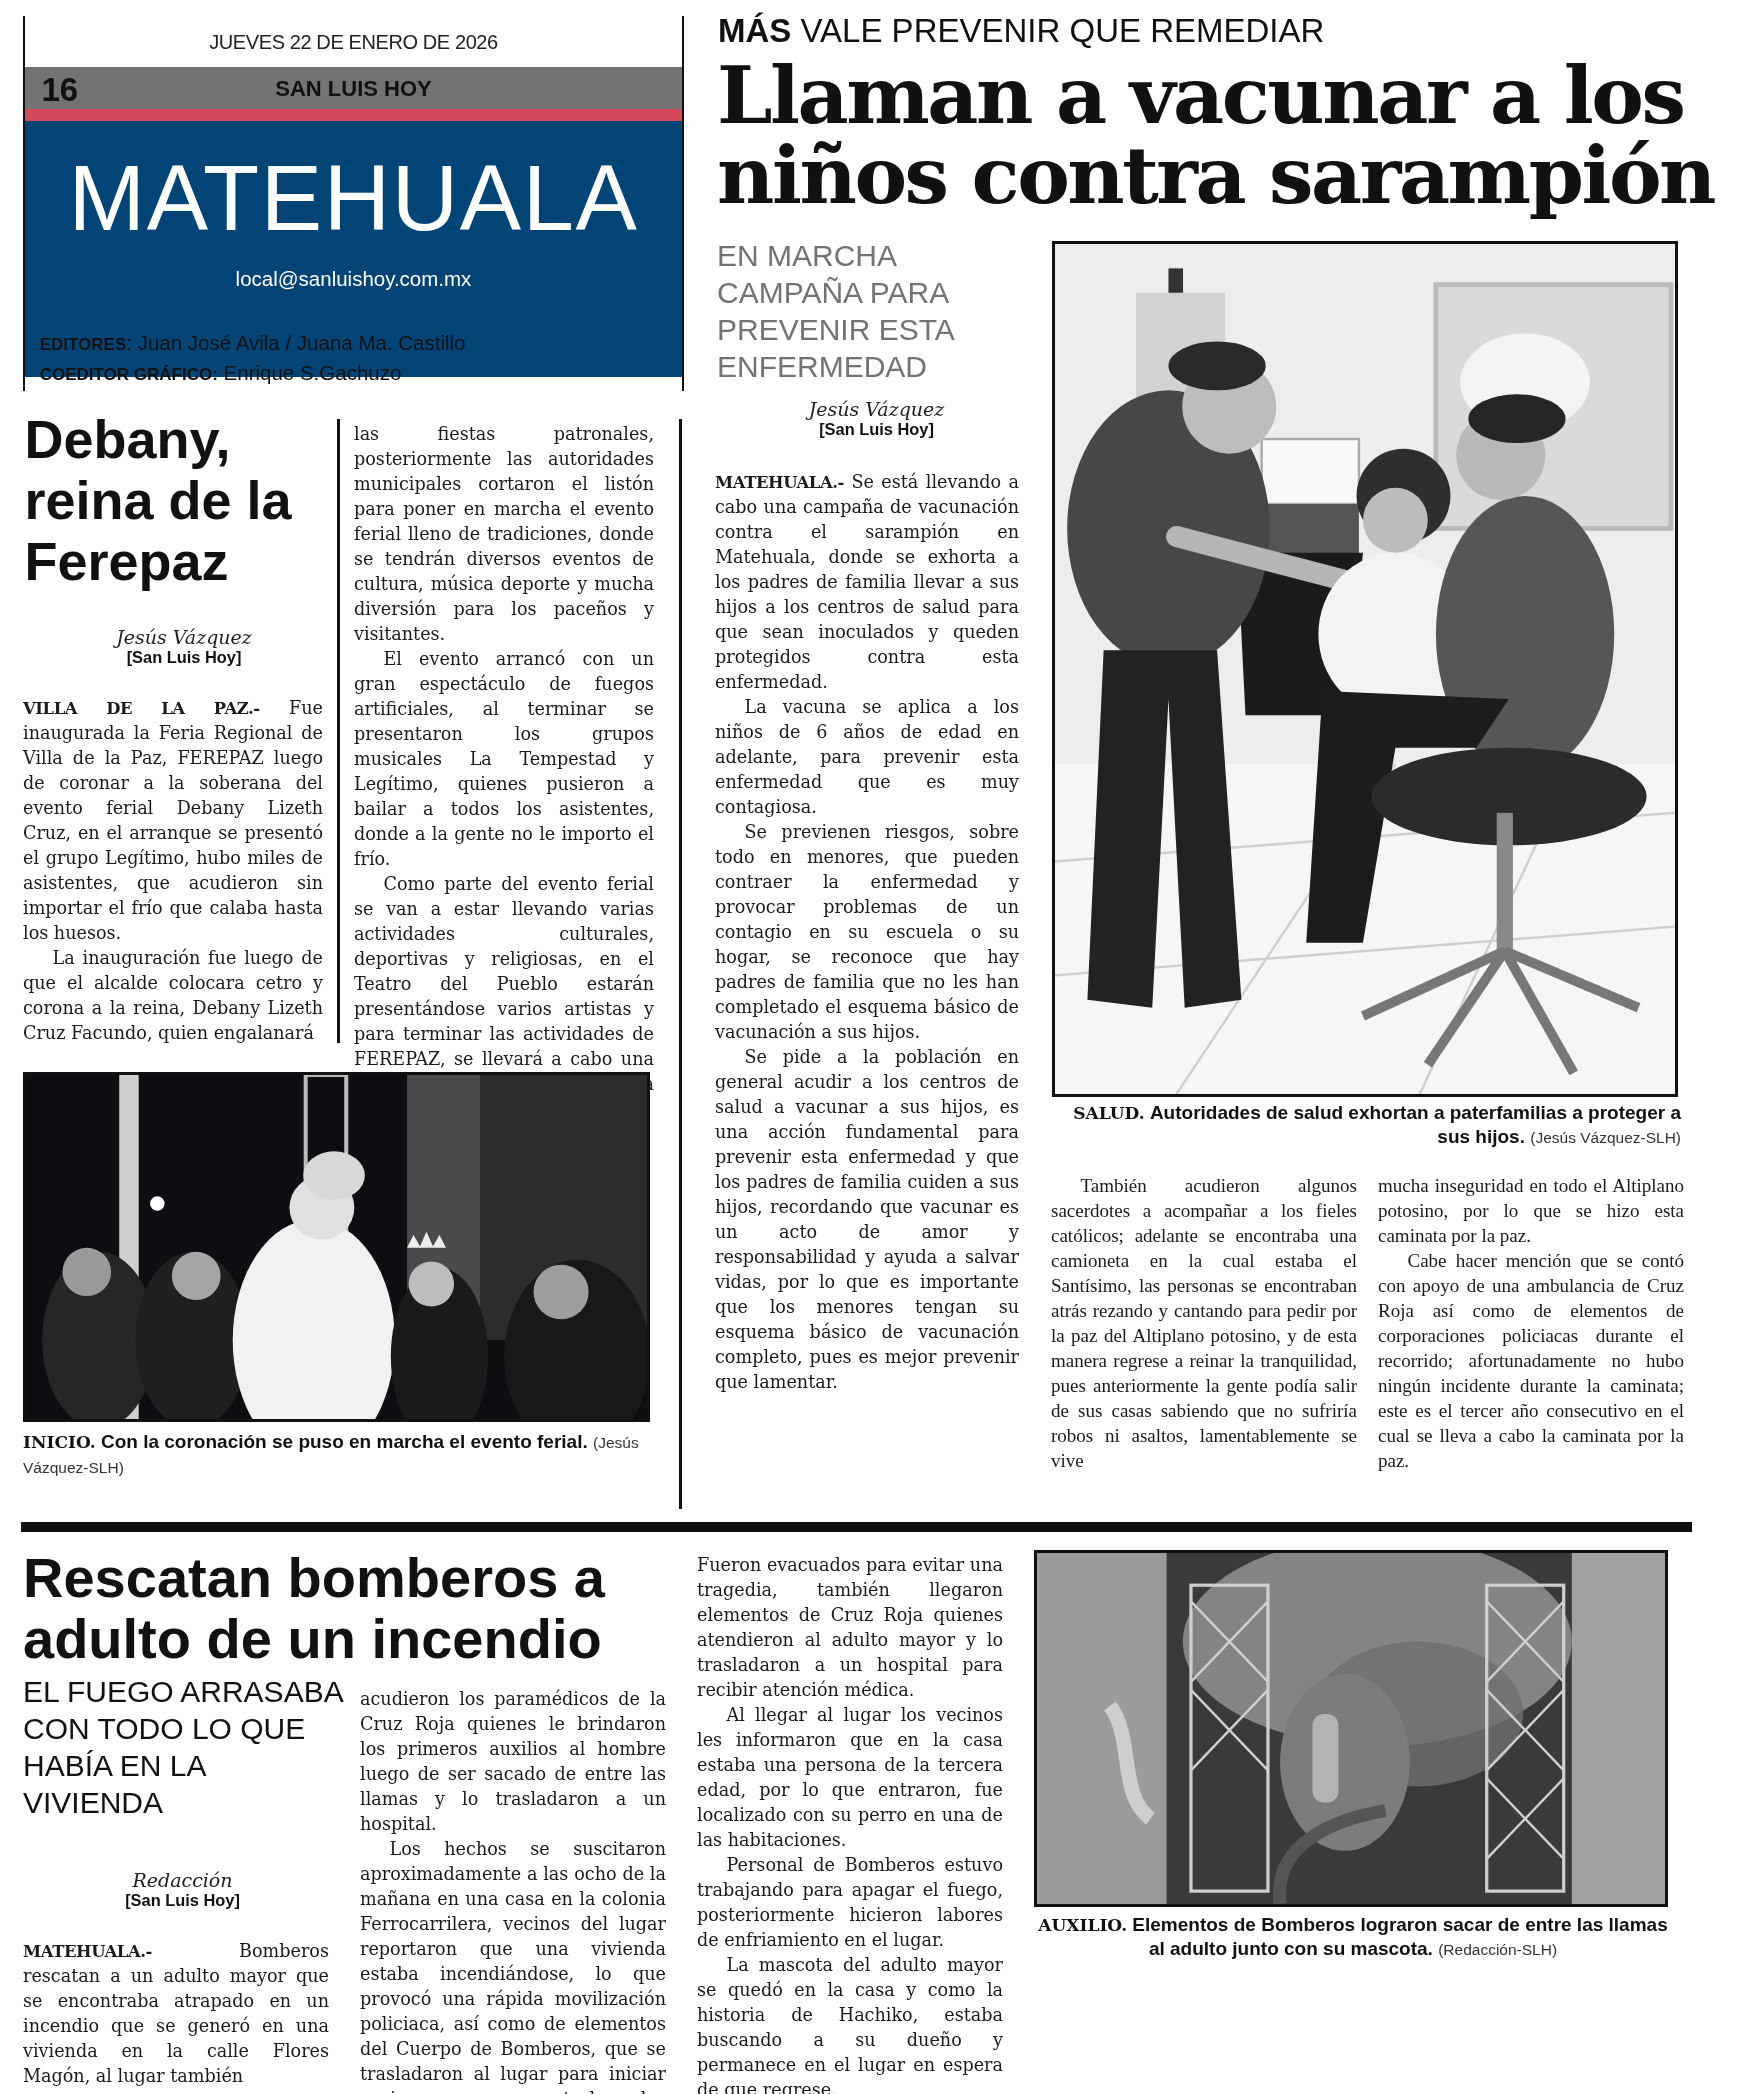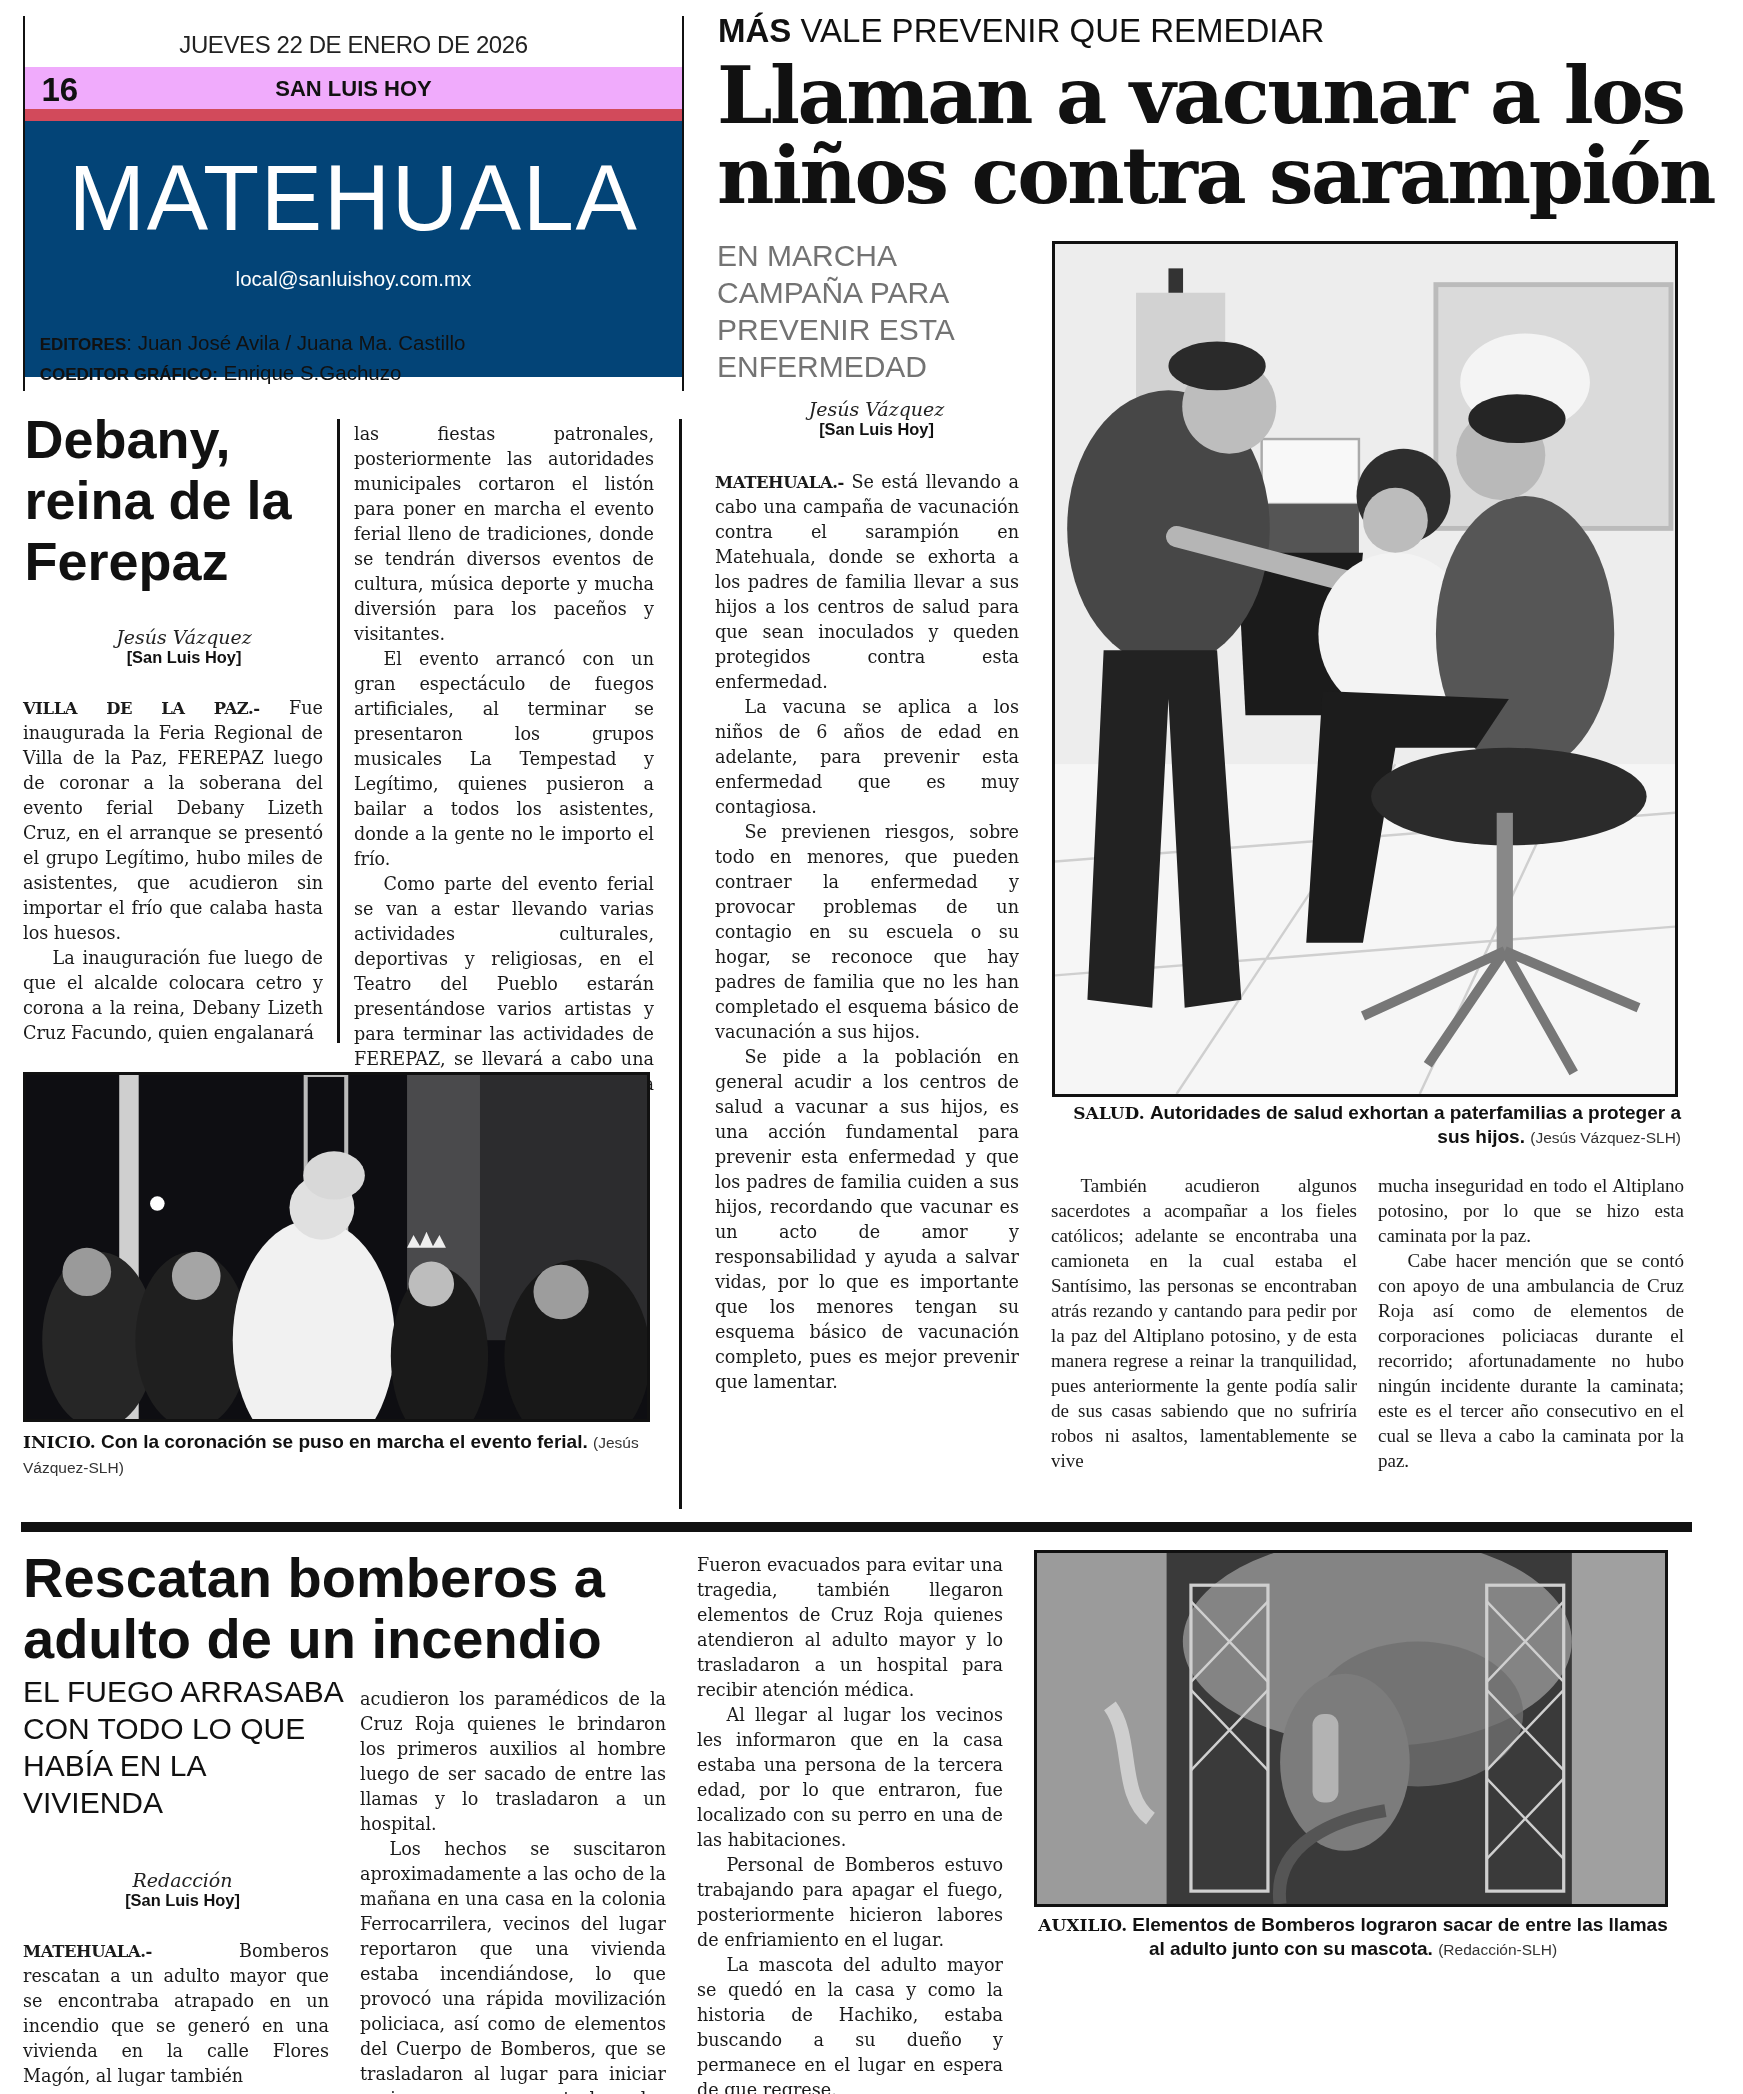--- a/index.html
+++ b/index.html
@@ -3,22 +3,22 @@
 <meta charset="utf-8">
 <style>
   * { box-sizing: border-box; margin: 0; padding: 0; }
   html, body { width: 1744px; height: 2095px; background: #ffffff; overflow: hidden; }
   body { position: relative; color: #111; font-family: "DejaVu Serif", serif; }
 
   .abs { position: absolute; }
 
   
   #masthead { left: 23px; top: 16.4px; width: 661px; height: 375px; border-left: 2.5px solid #111; border-right: 2.5px solid #111; }
-  #mh-date { position: absolute; left: 0; right: 0; top: 14.7px; text-align: center; font-family: "Liberation Sans", sans-serif; font-size: 24px; color: #222; letter-spacing: -0.4px; }
-  #mh-red { position: absolute; left: 0; right: 0; top: 51px; height: 43px; background: #f0abfc; }
+  #mh-date { position: absolute; left: 0; right: 0; top: 14.7px; text-align: center; font-family: "Liberation Sans", sans-serif; font-size: 20px; color: #222; letter-spacing: -0.4px; }
+  #mh-red { position: absolute; left: 0; right: 0; top: 51px; height: 43px; background: #737373; }
   #mh-pageno { position: absolute; left: 16.4px; top: 3.3px; font-family: "Liberation Sans", sans-serif; font-weight: bold; font-size: 33px; color: #111; }
   #mh-paper { position: absolute; left: 0; right: 0; top: 8.2px; text-align: center; font-family: "Liberation Sans", sans-serif; font-weight: bold; font-size: 22px; color: #111; }
   #mh-pink { position: absolute; left: 0; right: 0; top: 93px; height: 11.5px; background: #d24a5b; }
   #mh-blue { position: absolute; left: 0; right: 0; top: 105px; height: 256px; background: #034477; }
   #mh-section { position: absolute; left: 0; right: 0; top: 31px; text-align: center; font-family: "Liberation Sans", sans-serif; font-size: 92px; color: #fff; letter-spacing: 1.6px; line-height: 1; }
   #mh-email { position: absolute; left: 0; right: 0; top: 146px; text-align: center; font-family: "Liberation Sans", sans-serif; font-size: 20.5px; color: #fff; }
   #mh-credits { position: absolute; left: 14.7px; top: 313px; font-family: "Liberation Sans", sans-serif; font-size: 20.5px; line-height: 28px; color: #111; }
   #mh-credits b { font-weight: bold; font-size: 17px; }
 
   

